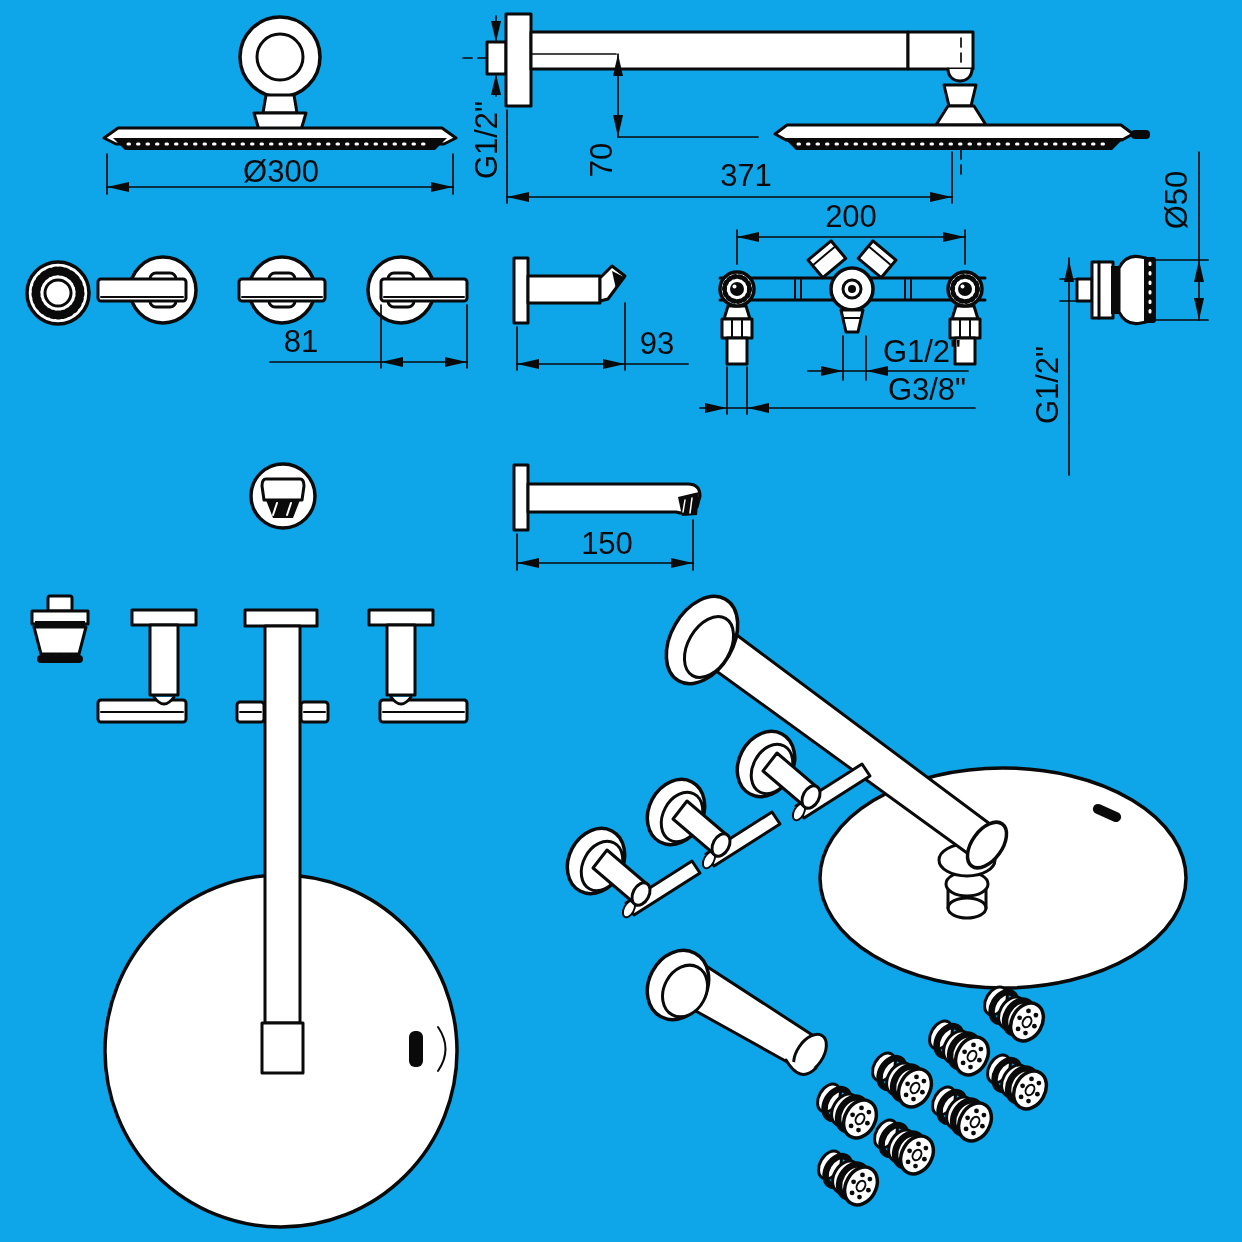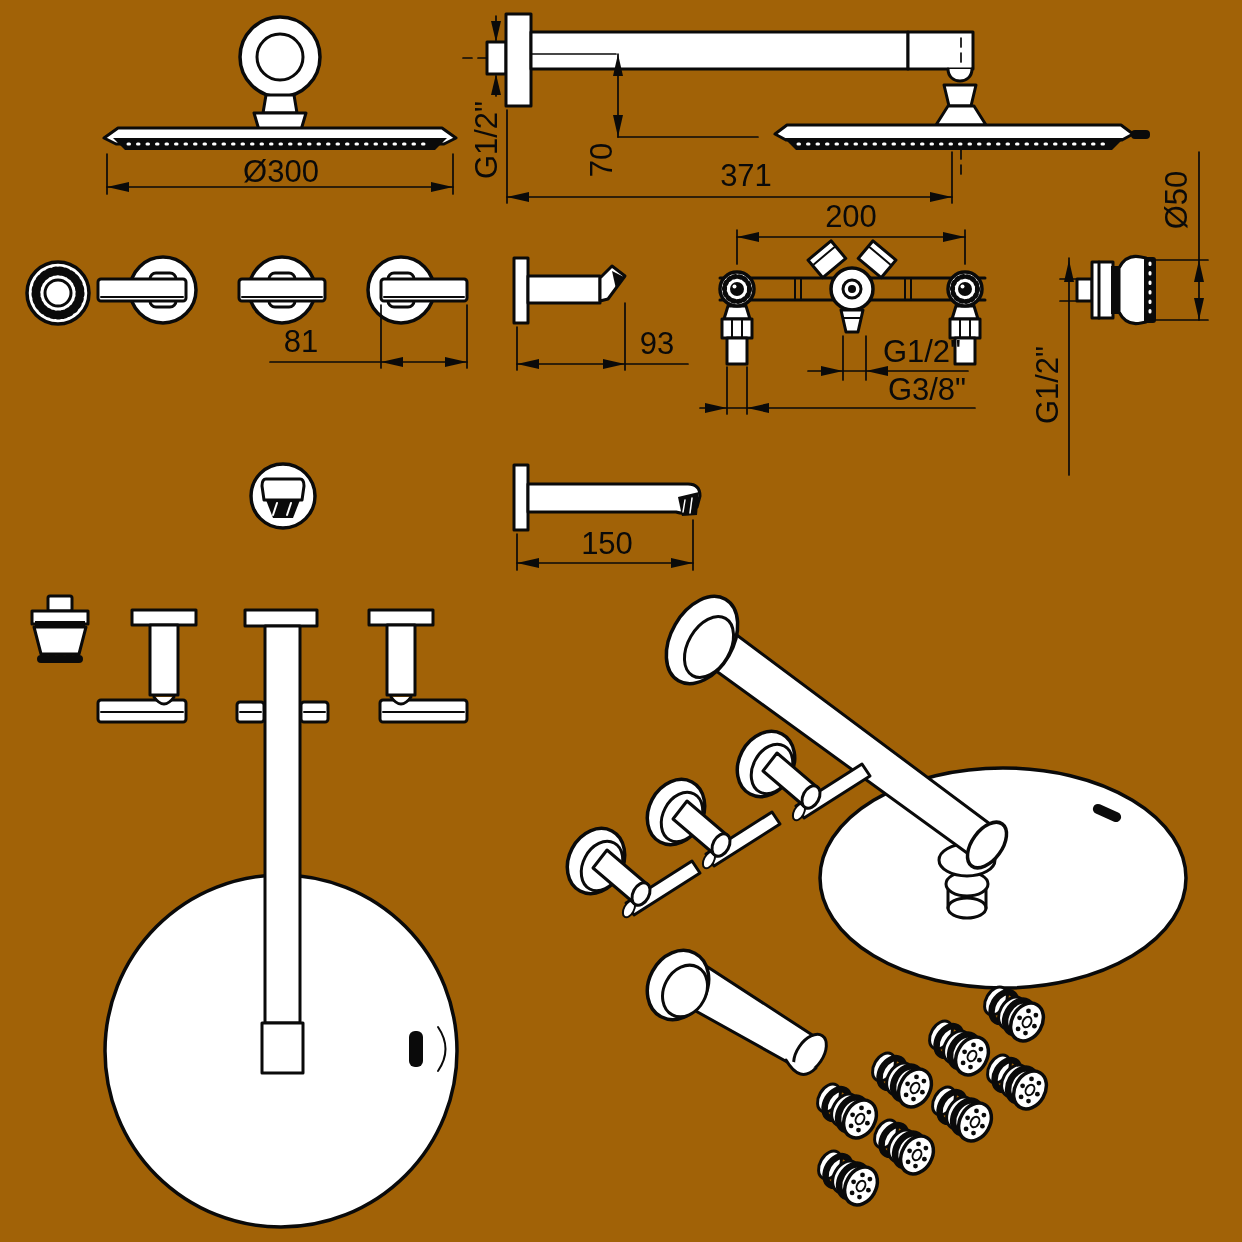--- a/index.html
+++ b/index.html
@@ -1,16 +1,16 @@
 <!DOCTYPE html>
 <html><head>
 <meta charset="utf-8">
 <style>
   html,body{margin:0;padding:0;background:#fff;}
-  .stage{position:relative;width:1242px;height:1242px;background:#a16207;overflow:hidden;
+  .stage{position:relative;width:1242px;height:1242px;background:#0ea5e9;overflow:hidden;
          font-family:"Liberation Sans", sans-serif;}
   svg{display:block;position:absolute;left:0;top:0;}
   .ln{stroke:#0a0a0a;fill:none;stroke-width:3;stroke-linejoin:round;stroke-linecap:round;}
   .s35{stroke-width:3.5;}
   .s2{stroke-width:2;}
   .fw{fill:#ffffff;}
   .fb{fill:#0a0a0a;stroke:none;}
   .thin{stroke-width:1.7;}
   .dash{stroke-dasharray:9 6;stroke-width:1.7;}
   .wdots{stroke:#ffffff;stroke-width:3;stroke-dasharray:1.5 8;stroke-linecap:round;fill:none;}

